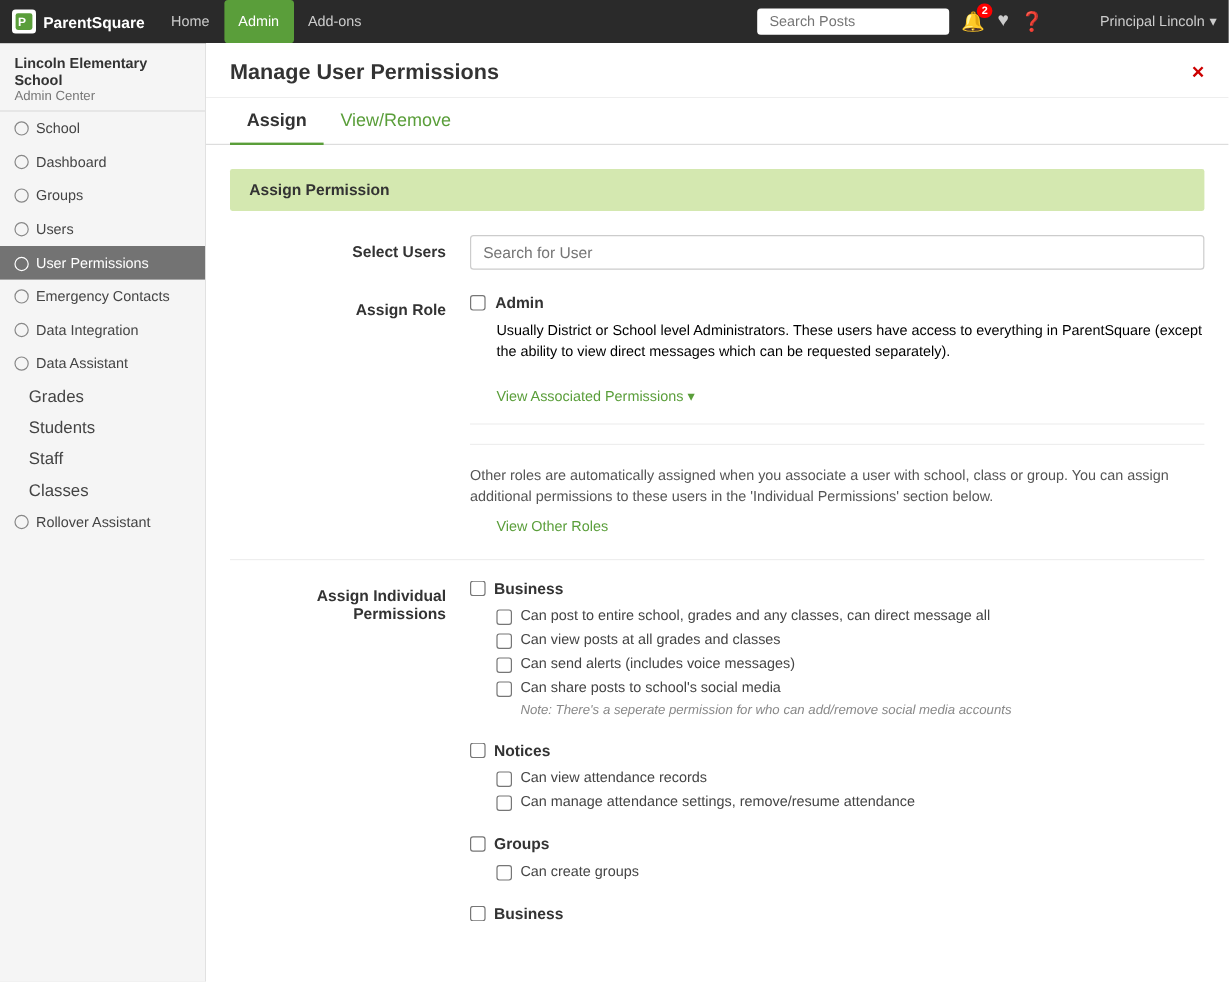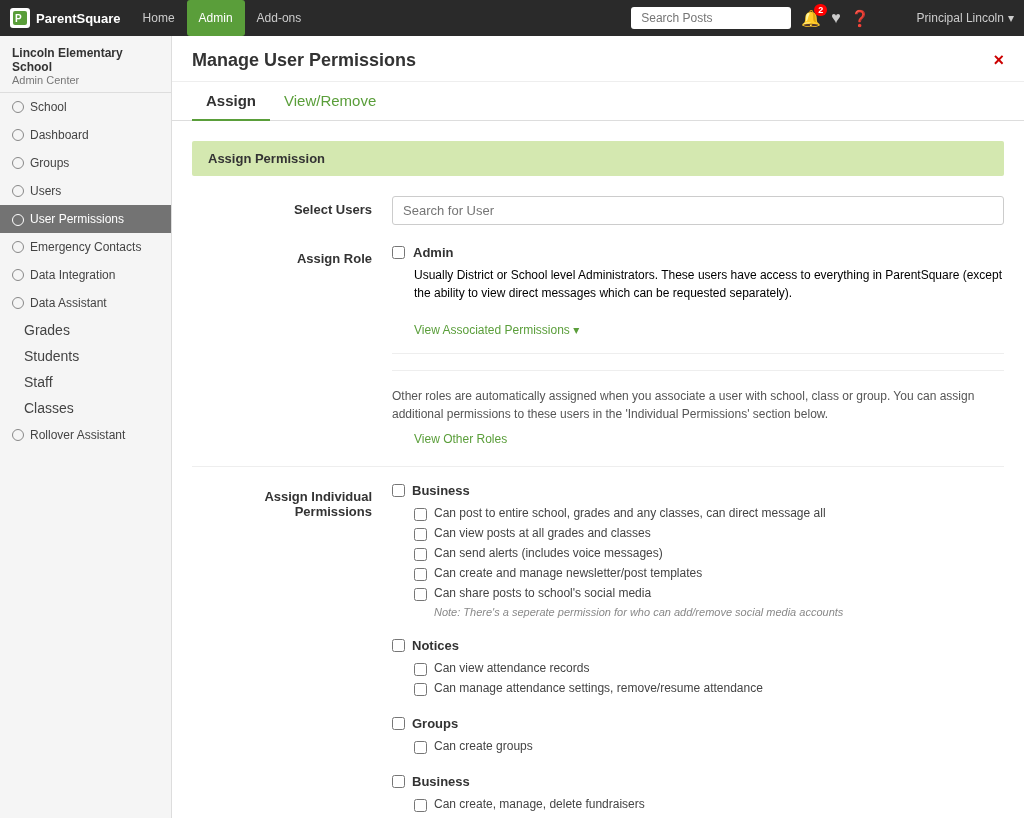--- a/index.html
+++ b/index.html
@@ -461,24 +461,20 @@
               <div class="checkbox-item">
                 <input type="checkbox" style="">
                 <span class="checkbox-label">Can view posts at all grades and classes</span>
               </div>
               <div class="checkbox-item">
                 <input type="checkbox" style="">
                 <span class="checkbox-label">Can send alerts (includes voice messages)</span>
               </div>
               <div class="checkbox-item">
                 <input type="checkbox" style="">
-                <span class="checkbox-label">Can create and manage newsletter/post templates</span>
-              </div>
-              <div class="checkbox-item">
-                <input type="checkbox" style="">
                 <span class="checkbox-label">Can share posts to school's social media</span>
               </div>
               <div class="checkbox-note">Note: There's a seperate permission for who can add/remove social media accounts</div>
             </div>
           </div>
 
           <div class="permission-section">
             <div class="permission-section-title">
               <input type="checkbox" style="">
               <span>Notices</span>
@@ -506,26 +502,20 @@
                 <span class="checkbox-label">Can create groups</span>
               </div>
             </div>
           </div>
 
           <div class="permission-section">
             <div class="permission-section-title">
               <input type="checkbox" style="">
               <span>Business</span>
             </div>
-            <div class="permission-sub-items">
-              <div class="checkbox-item">
-                <input type="checkbox" style="">
-                <span class="checkbox-label">Can create, manage, delete fundraisers</span>
-              </div>
-            </div>
           </div>
 
         </div>
       </div>
 
     </div>
   </div>
 </div>
 
 </body></html>

